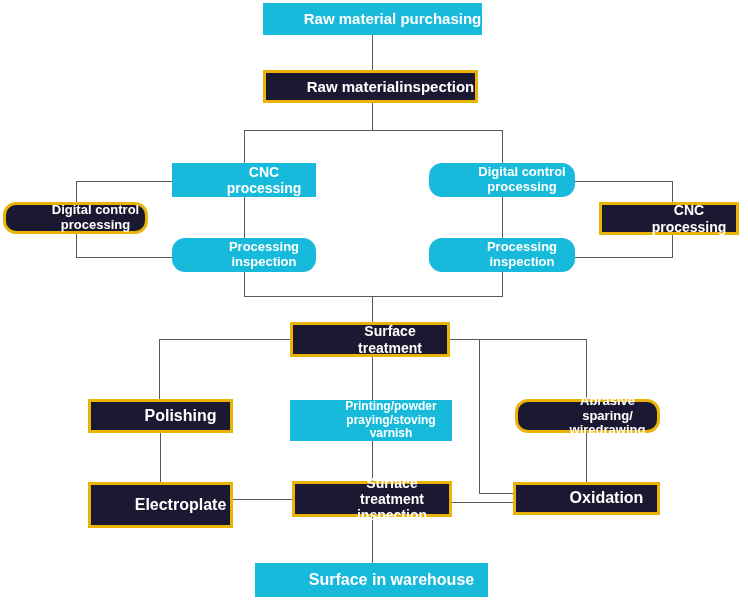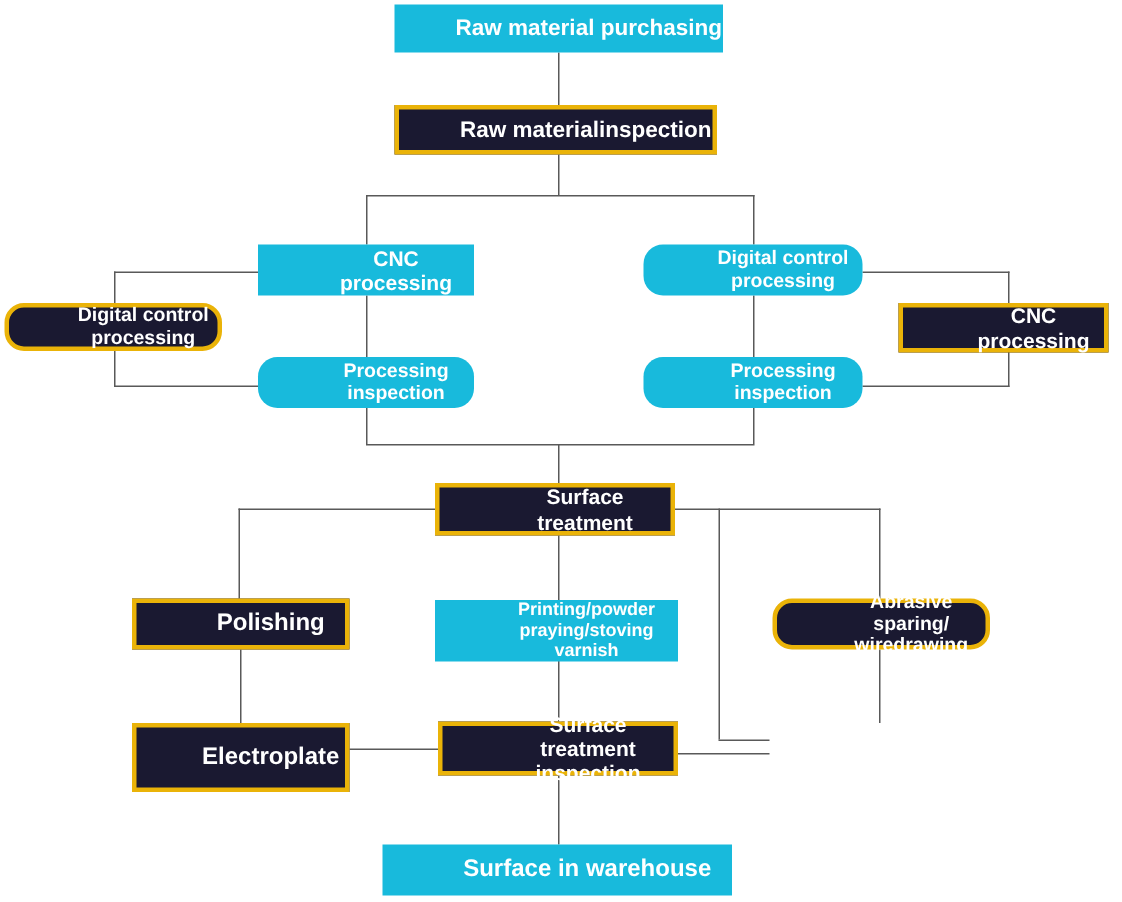--- a/index.html
+++ b/index.html
@@ -85,16 +85,17 @@
 praying/stoving varnish</div>
 
   <div class="box dark fs13" style="left:515px;top:399px;width:145px;height:34px;">Abrasive sparing/
 wiredrawing</div>
 
   <div class="box dark fs16" style="left:88px;top:482px;width:145px;height:46px;">Electroplate</div>
 
   <div class="box dark fs14" style="left:292px;top:481px;width:160px;height:36px;">Surface treatment
 inspection</div>
 
+  <div class="box dark fs16" style="left:513px;top:482px;width:147px;height:33px;">Oxidation</div>
 
   <div class="box cyan fs16" style="left:255px;top:563px;width:233px;height:34px;">Surface in warehouse</div>
 
 </div>
 
 </body></html>

